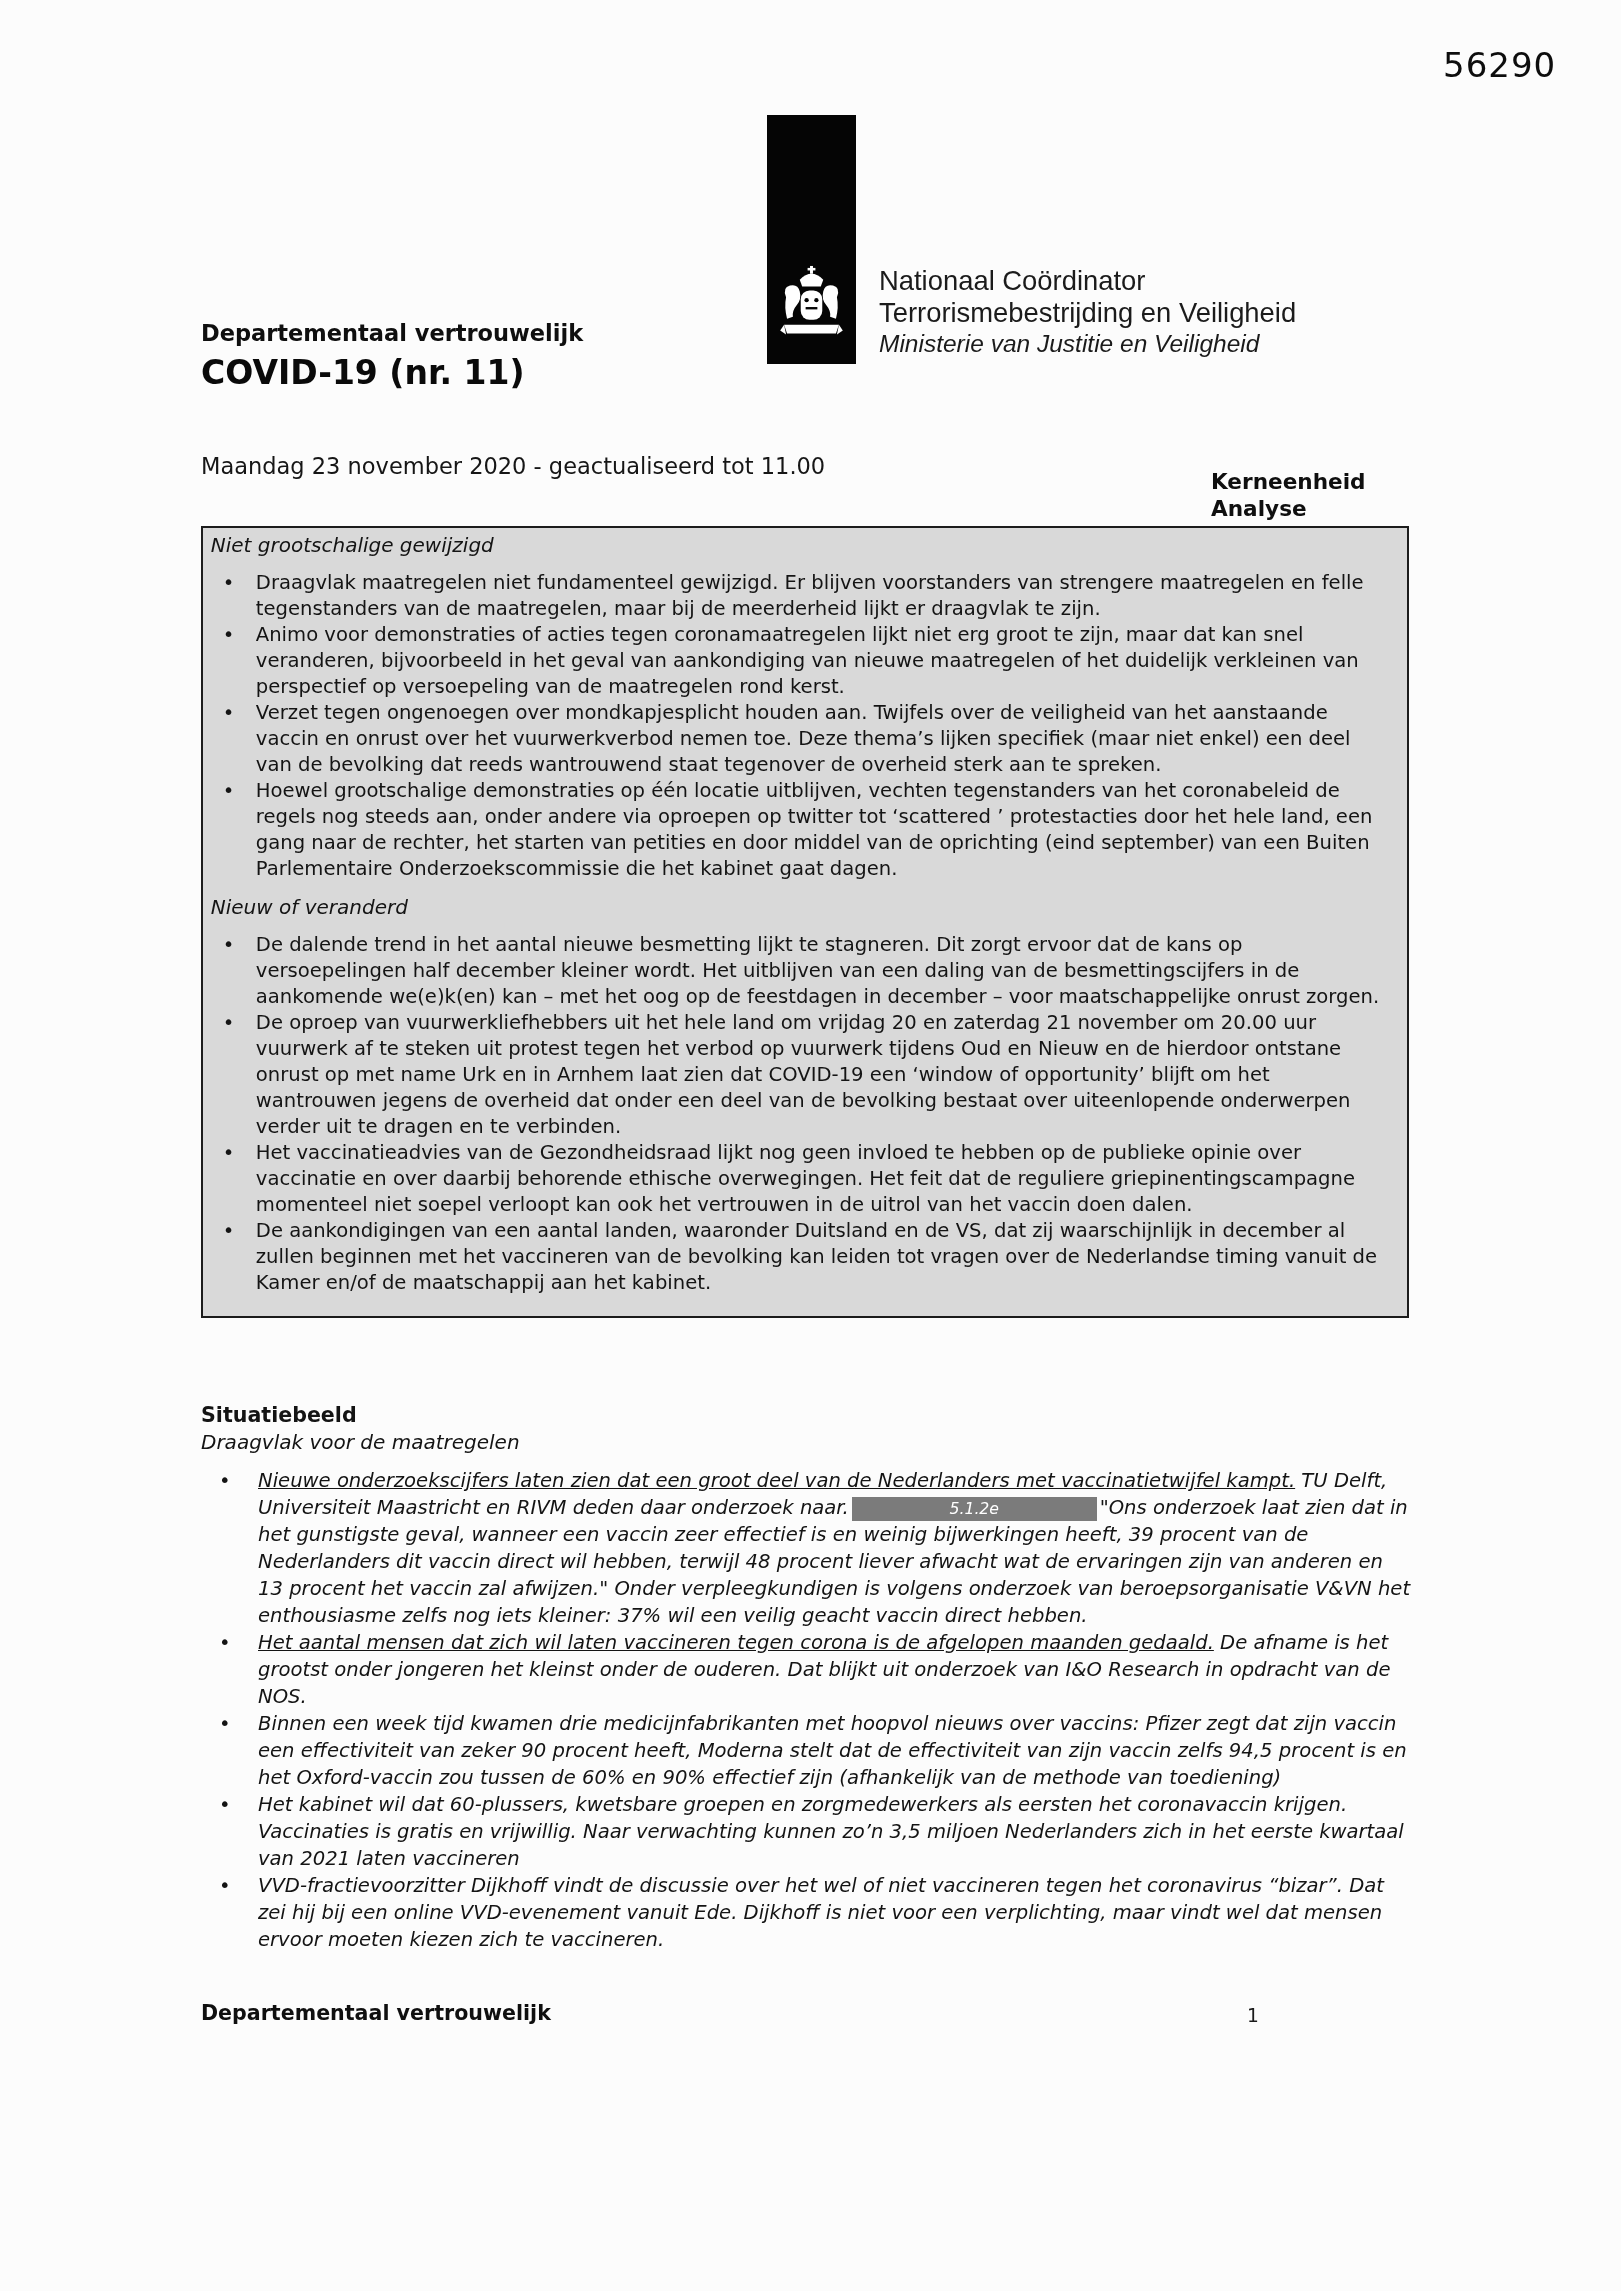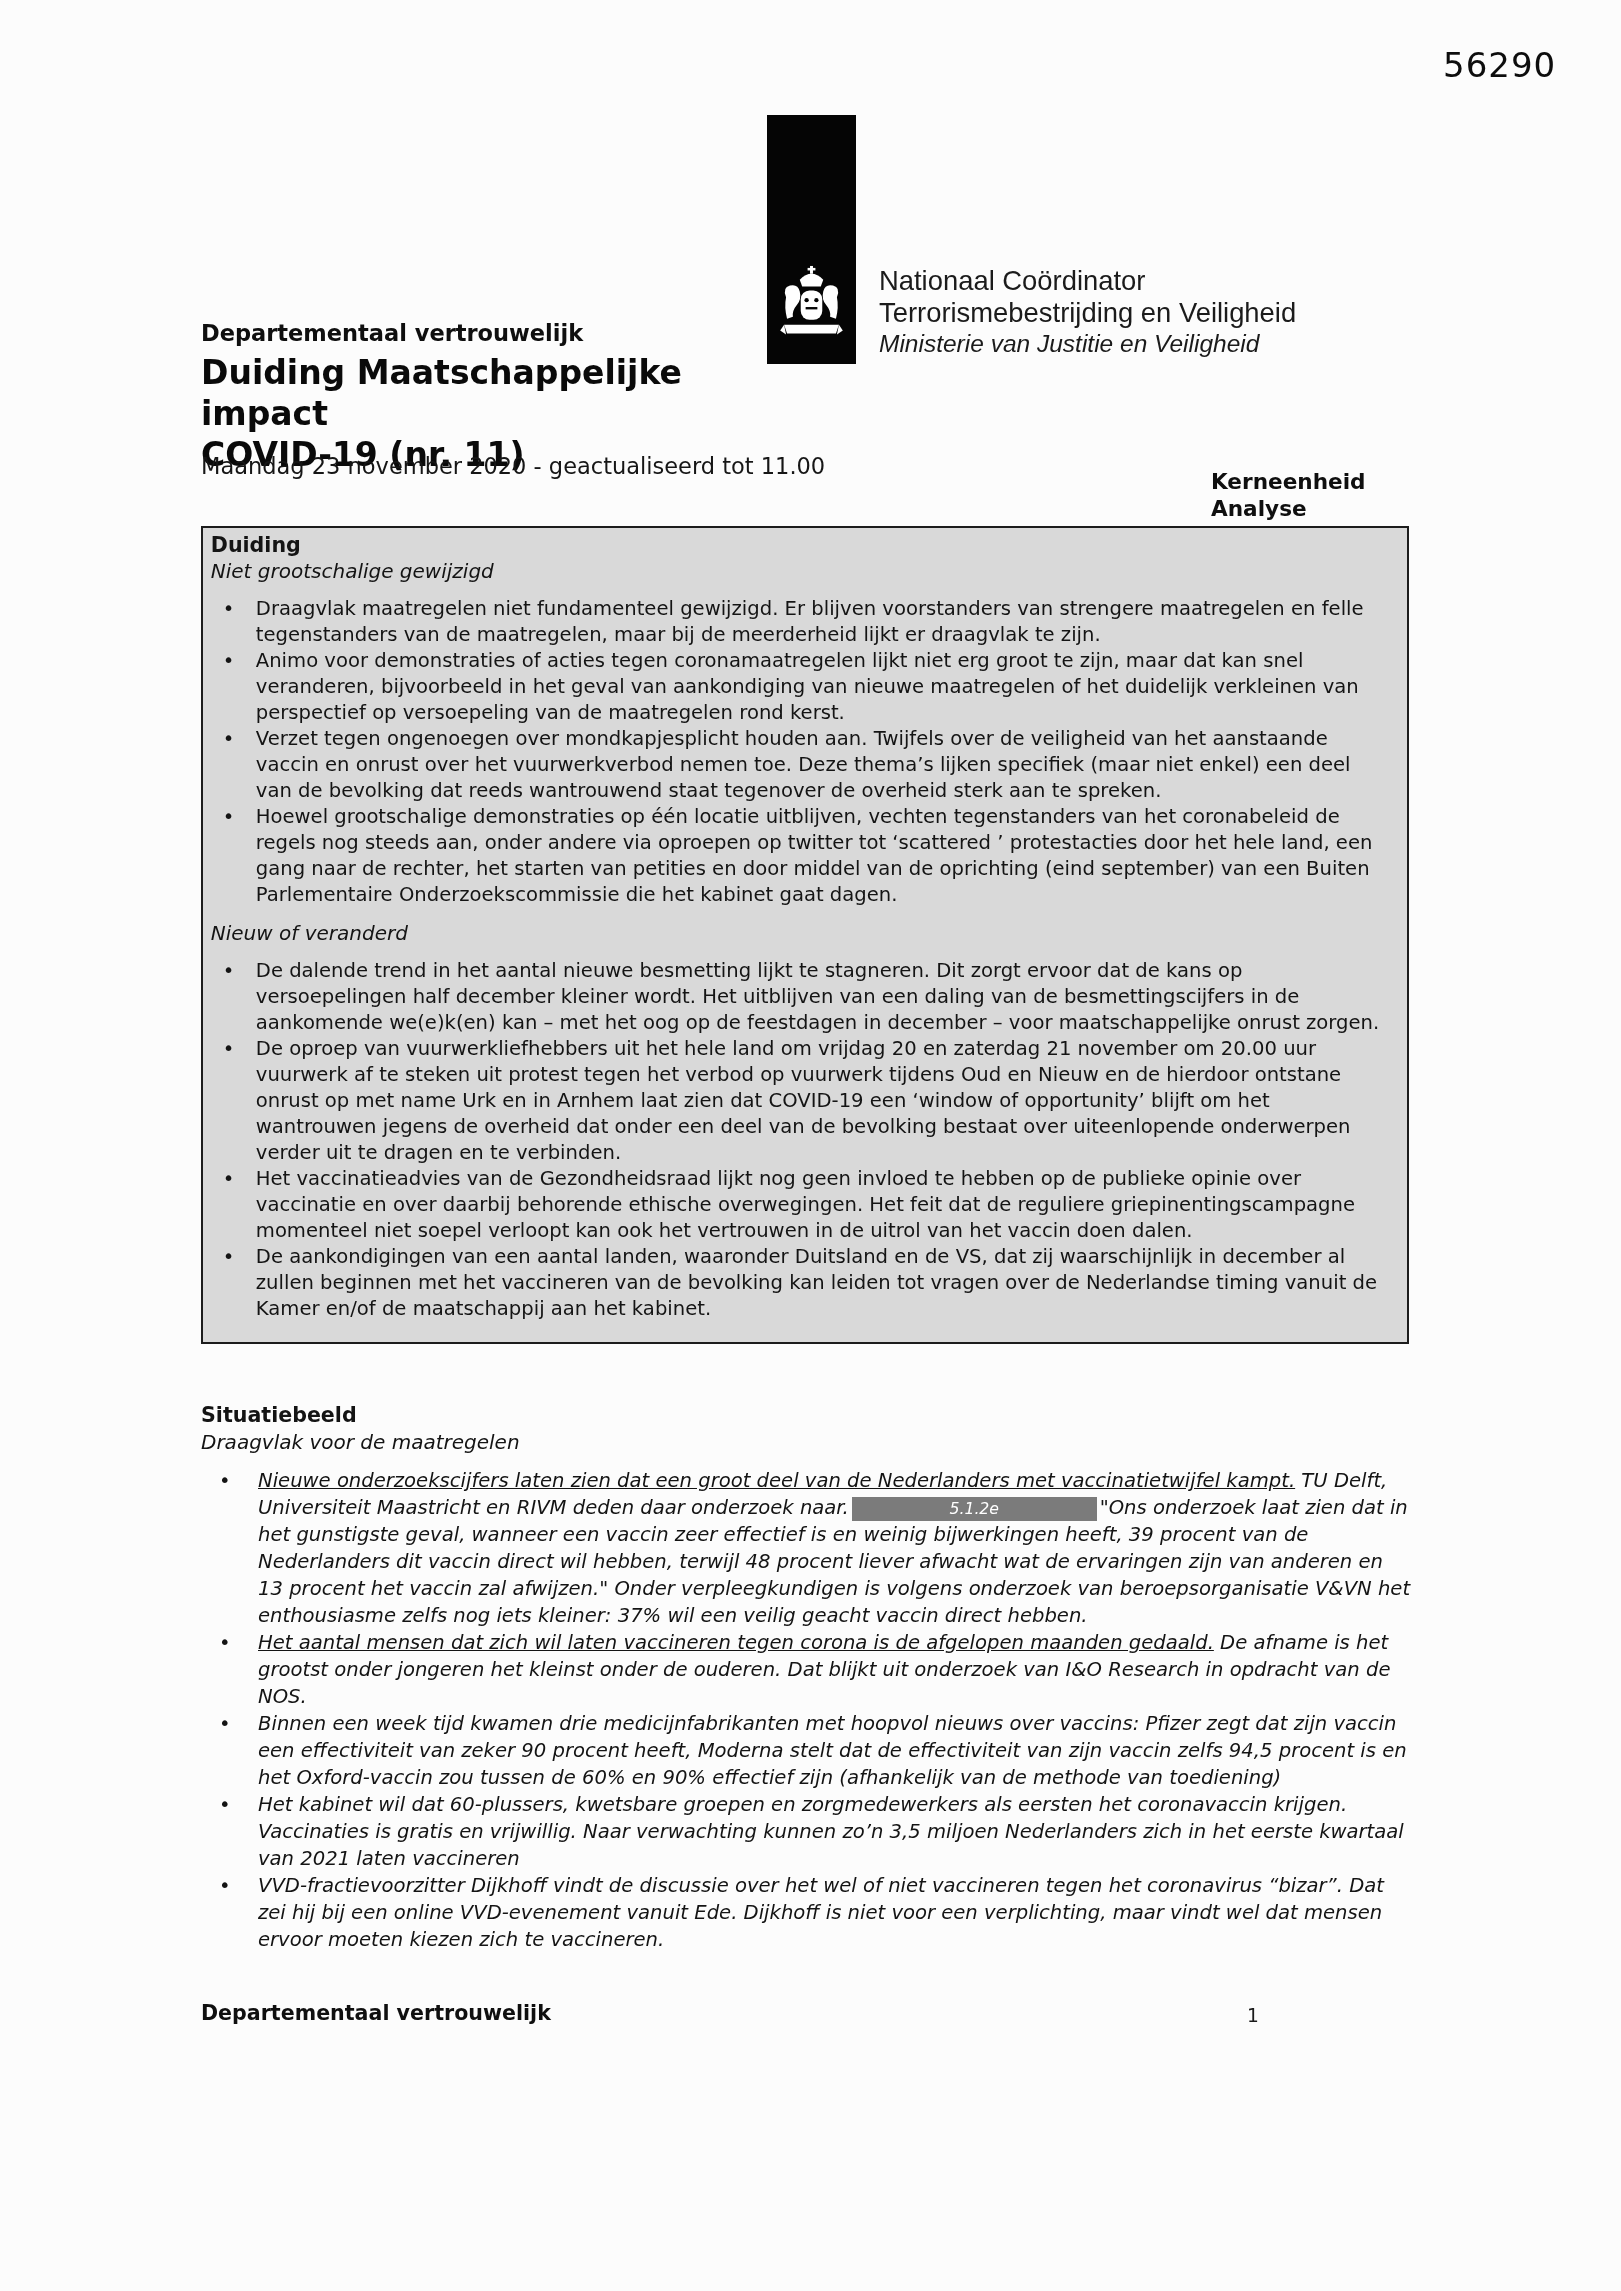--- a/index.html
+++ b/index.html
@@ -96,34 +96,32 @@
 
   <div class="logo-text">
     <div class="l1">Nationaal Coördinator</div>
     <div class="l2">Terrorismebestrijding en Veiligheid</div>
     <div class="l3">Ministerie van Justitie en Veiligheid</div>
   </div>
 
   <div class="header-left">
     <div class="classification">Departementaal vertrouwelijk</div>
     <div class="doc-title">
-      <div>Duiding Maatschappelijke impact</div>
       <div>COVID-19 (nr. 11)</div>
     </div>
   </div>
 
   <div class="date-line">Maandag 23 november 2020 - geactualiseerd tot 11.00</div>
 
   <div class="unit-label">
     <div>Kerneenheid</div>
     <div>Analyse</div>
   </div>
 
   <div class="duiding-box" style="background: rgb(217, 217, 217); border-color: rgb(28, 28, 28);">
-    <div class="box-title">Duiding</div>
     <div>
         <div class="subhead">Niet grootschalige gewijzigd</div>
         <ul class="bullets">
           <li><span>Draagvlak maatregelen niet fundamenteel gewijzigd. Er blijven voorstanders van strengere maatregelen en felle tegenstanders van de maatregelen, maar bij de meerderheid lijkt er draagvlak te zijn.</span></li>
           <li><span>Animo voor demonstraties of acties tegen coronamaatregelen lijkt niet erg groot te zijn, maar dat kan snel veranderen, bijvoorbeeld in het geval van aankondiging van nieuwe maatregelen of het duidelijk verkleinen van perspectief op versoepeling van de maatregelen rond kerst.</span></li>
           <li><span>Verzet tegen ongenoegen over mondkapjesplicht houden aan. Twijfels over de veiligheid van het aanstaande vaccin en onrust over het vuurwerkverbod nemen toe. Deze thema’s lijken specifiek (maar niet enkel) een deel van de bevolking dat reeds wantrouwend staat tegenover de overheid sterk aan te spreken.</span></li>
           <li><span>Hoewel grootschalige demonstraties op één locatie uitblijven, vechten tegenstanders van het coronabeleid de regels nog steeds aan, onder andere via oproepen op twitter tot ‘scattered ’ protestacties door het hele land, een gang naar de rechter, het starten van petities en door middel van de oprichting (eind september) van een Buiten Parlementaire Onderzoekscommissie die het kabinet gaat dagen.</span></li>
         </ul>
         <div class="subhead">Nieuw of veranderd</div>
         <ul class="bullets">

